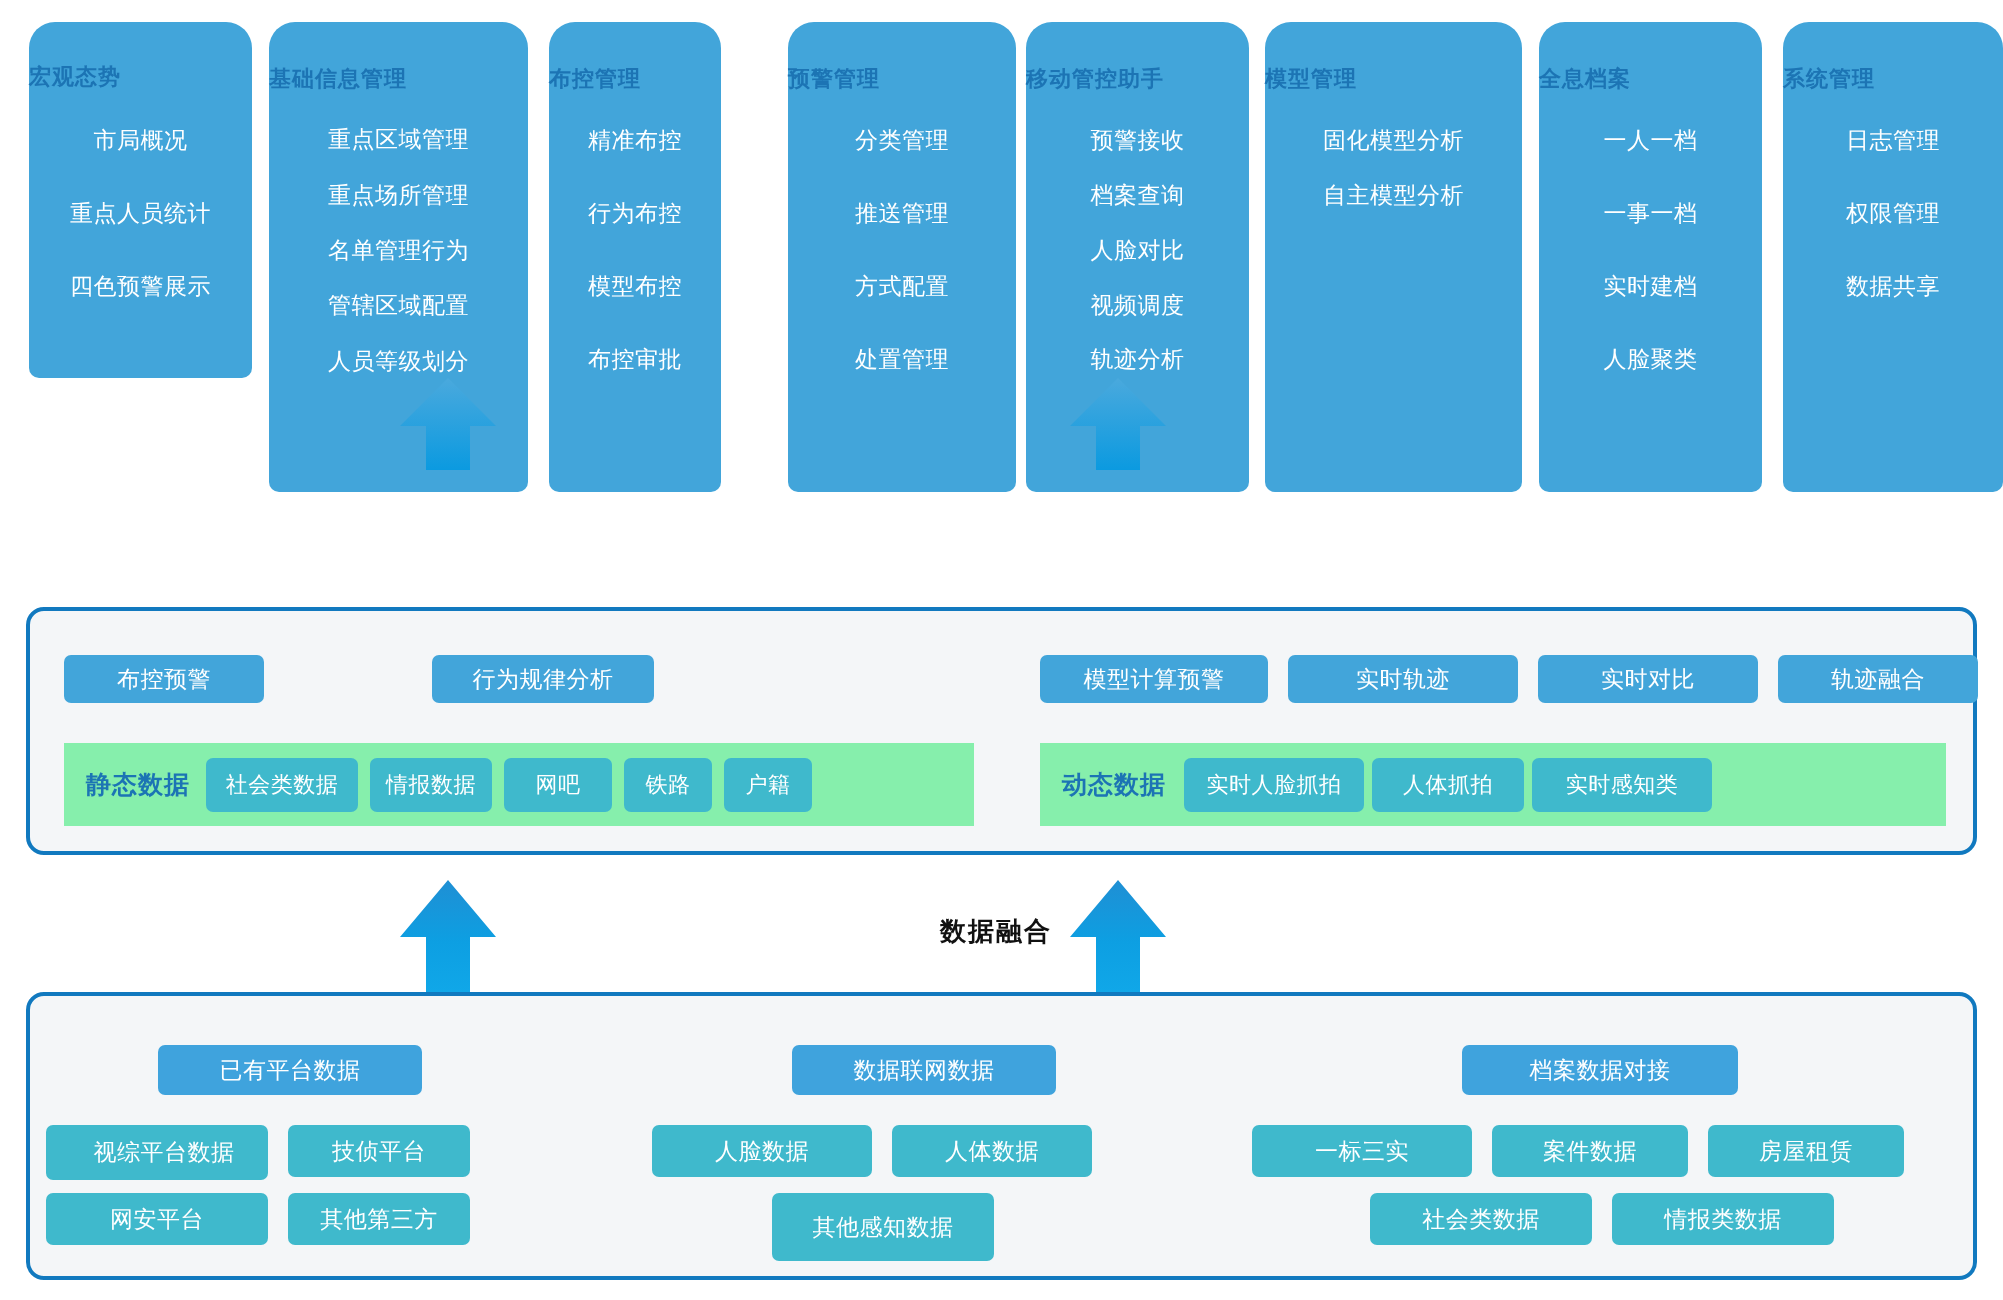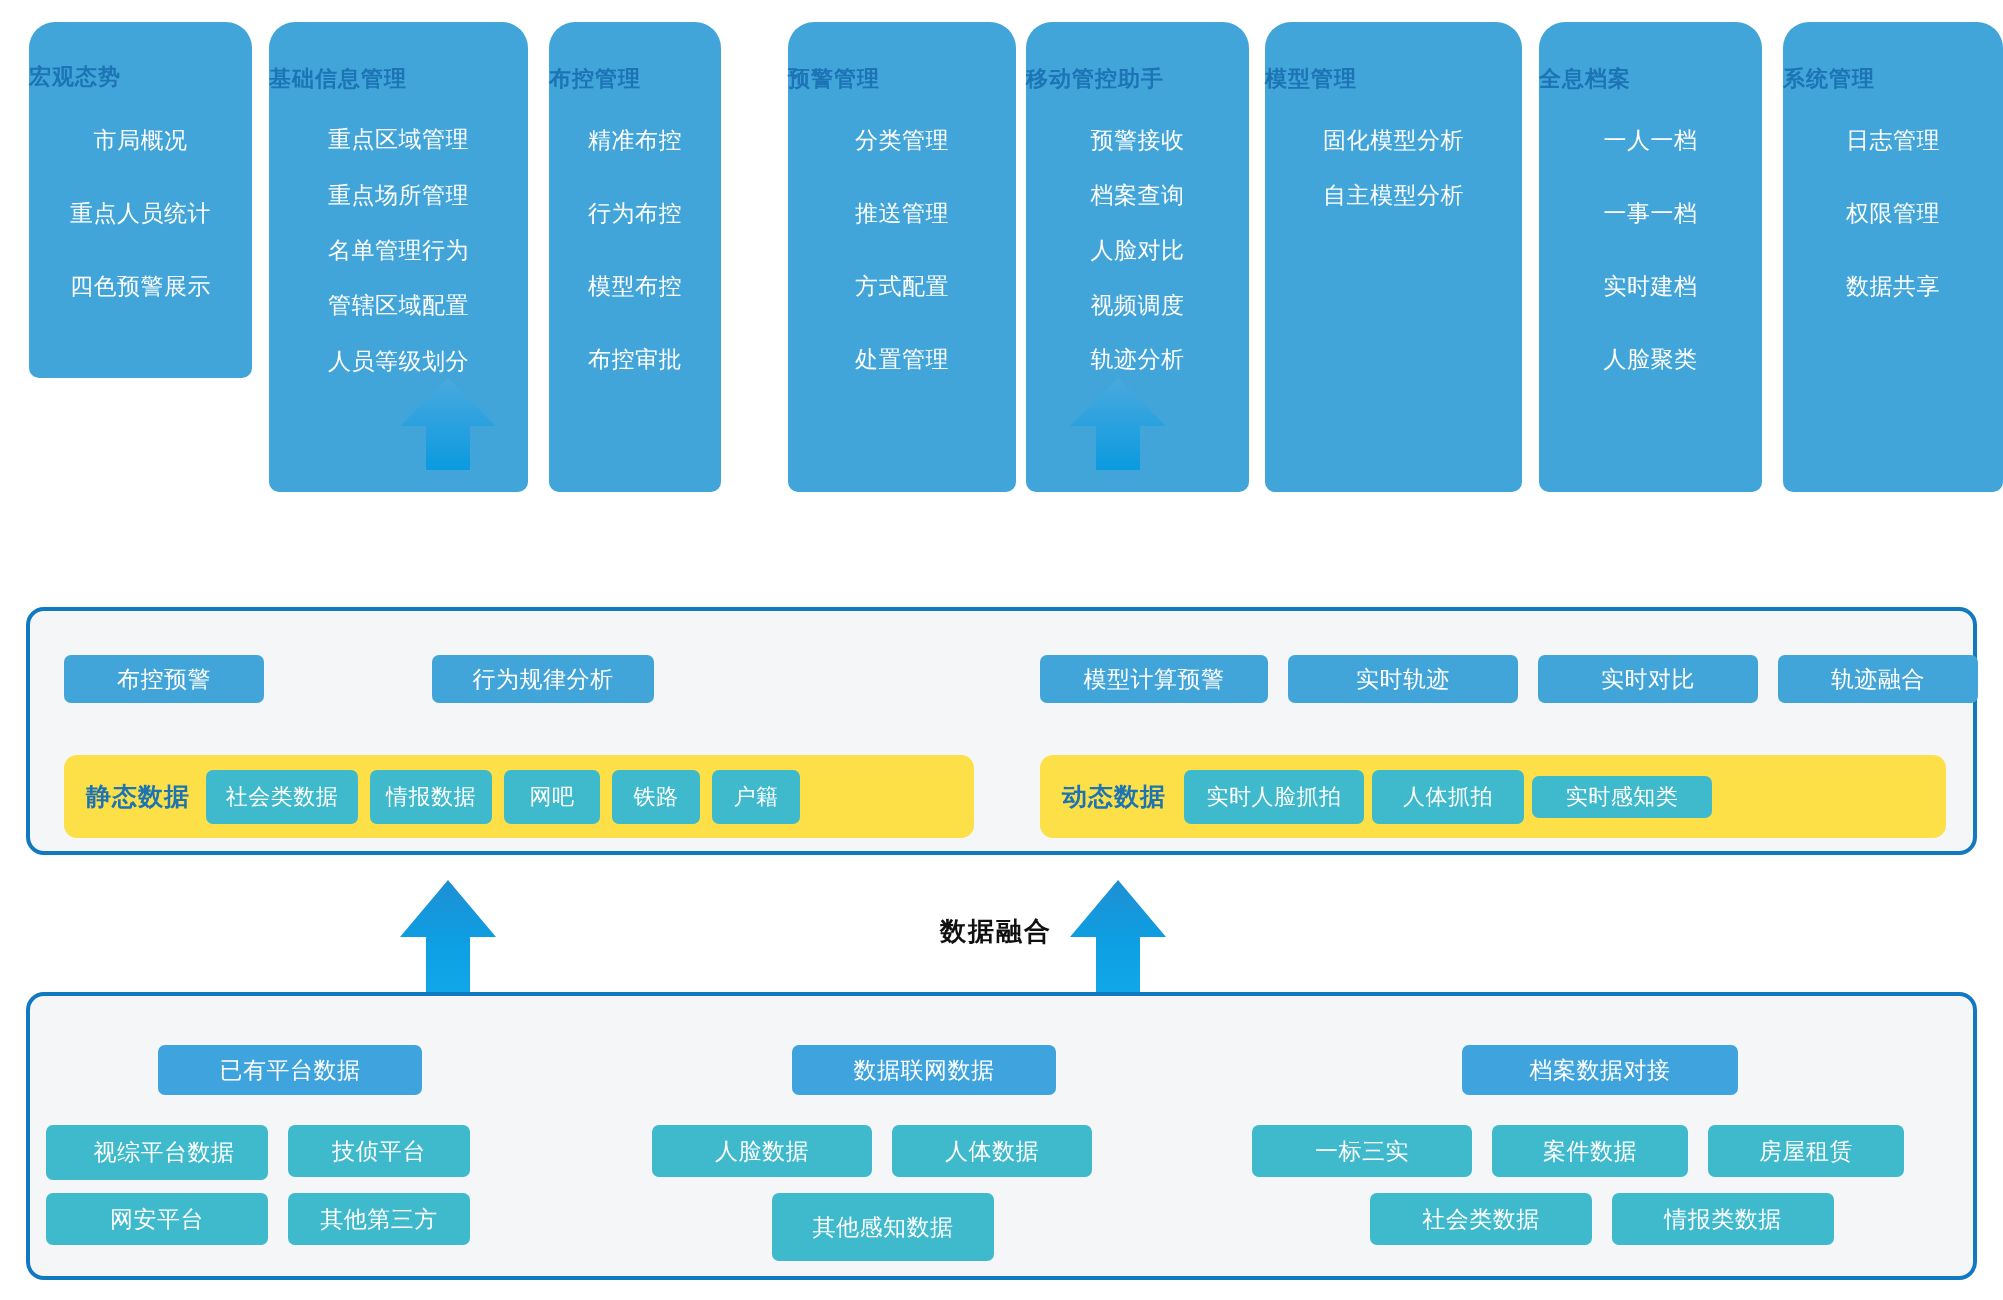--- a/index.html
+++ b/index.html
@@ -58,24 +58,24 @@
     letter-spacing:.5px;
     box-sizing:border-box;
   }
   .chip-blue{background:#42a5da;}
   .chip-teal{background:#3fb9cc;}
   .chip-blue-dk{background:#3fa3dd;font-family:Liberation Mono, monospace;}
 
   
   .data-group{
     position:absolute;
-    background:#fde047;
-    border-radius:13px;
-    box-sizing:border-box;
-    display:flex;align-items:center;margin-top:12px;
+    background:#86efac;
+    border-radius:0;
+    box-sizing:border-box;
+    display:flex;align-items:center;
   }
   .group-label{
     color:#1c74b4;
     font-size:25px;
     font-weight:700;
     white-space:nowrap;
     letter-spacing:1px;
   }
 
   
@@ -176,32 +176,32 @@
     <div class="chip chip-blue" style="left: 1288px; top: 655px; width: 230px; height: 48px; font-size: 23px;">实时轨迹</div>
     <div class="chip chip-blue" style="left: 1538px; top: 655px; width: 220px; height: 48px; font-size: 23px;">实时对比</div>
     <div class="chip chip-blue" style="left: 1778px; top: 655px; width: 200px; height: 48px; font-size: 23px;">轨迹融合</div>
   </div>
 
 <div class="data-group" id="static-group" style="left:64px;top:743px;width:910px;height:83px;padding-left:22px;">
   <span class="group-label">静态数据</span>
   <div id="static-chips" style="display:flex;align-items:center;gap:12px;margin-left:16px;">
       <div class="chip chip-teal" style="position: relative; width: 152px; height: 54px;">社会类数据</div>
       <div class="chip chip-teal" style="position: relative; width: 122px; height: 54px;">情报数据</div>
-      <div class="chip chip-teal" style="position: relative; width: 96px; height: 54px;">网吧</div>
+      <div class="chip chip-teal" style="position: relative; width: 108px; height: 54px;">网吧</div>
       <div class="chip chip-teal" style="position: relative; width: 88px; height: 54px;">铁路</div>
       <div class="chip chip-teal" style="position: relative; width: 88px; height: 54px;">户籍</div>
     </div>
 </div>
 
 <div class="data-group" id="dynamic-group" style="left:1040px;top:743px;width:906px;height:83px;padding-left:22px;">
   <span class="group-label">动态数据</span>
   <div id="dynamic-chips" style="display:flex;align-items:center;gap:8px;margin-left:18px;">
       <div class="chip chip-teal" style="position: relative; width: 180px; height: 54px;">实时人脸抓拍</div>
       <div class="chip chip-teal" style="position: relative; width: 152px; height: 54px;">人体抓拍</div>
-      <div class="chip chip-teal" style="position: relative; width: 180px; height: 42px;">实时感知类</div>
+      <div class="chip chip-teal" style="position: relative; width: 180px; height: 54px;">实时感知类</div>
     </div>
 </div>
 
 <div class="arrow" style="left:400px;top:880px;">
   <svg width="96" height="112" viewBox="0 0 96 112">
     <defs>
       <linearGradient id="ag2" x1="0" y1="0" x2="0" y2="1">
         <stop offset="0%" stop-color="#1f8fd4"></stop>
         <stop offset="55%" stop-color="#0d9fe2"></stop>
         <stop offset="100%" stop-color="#10a7e8"></stop>

